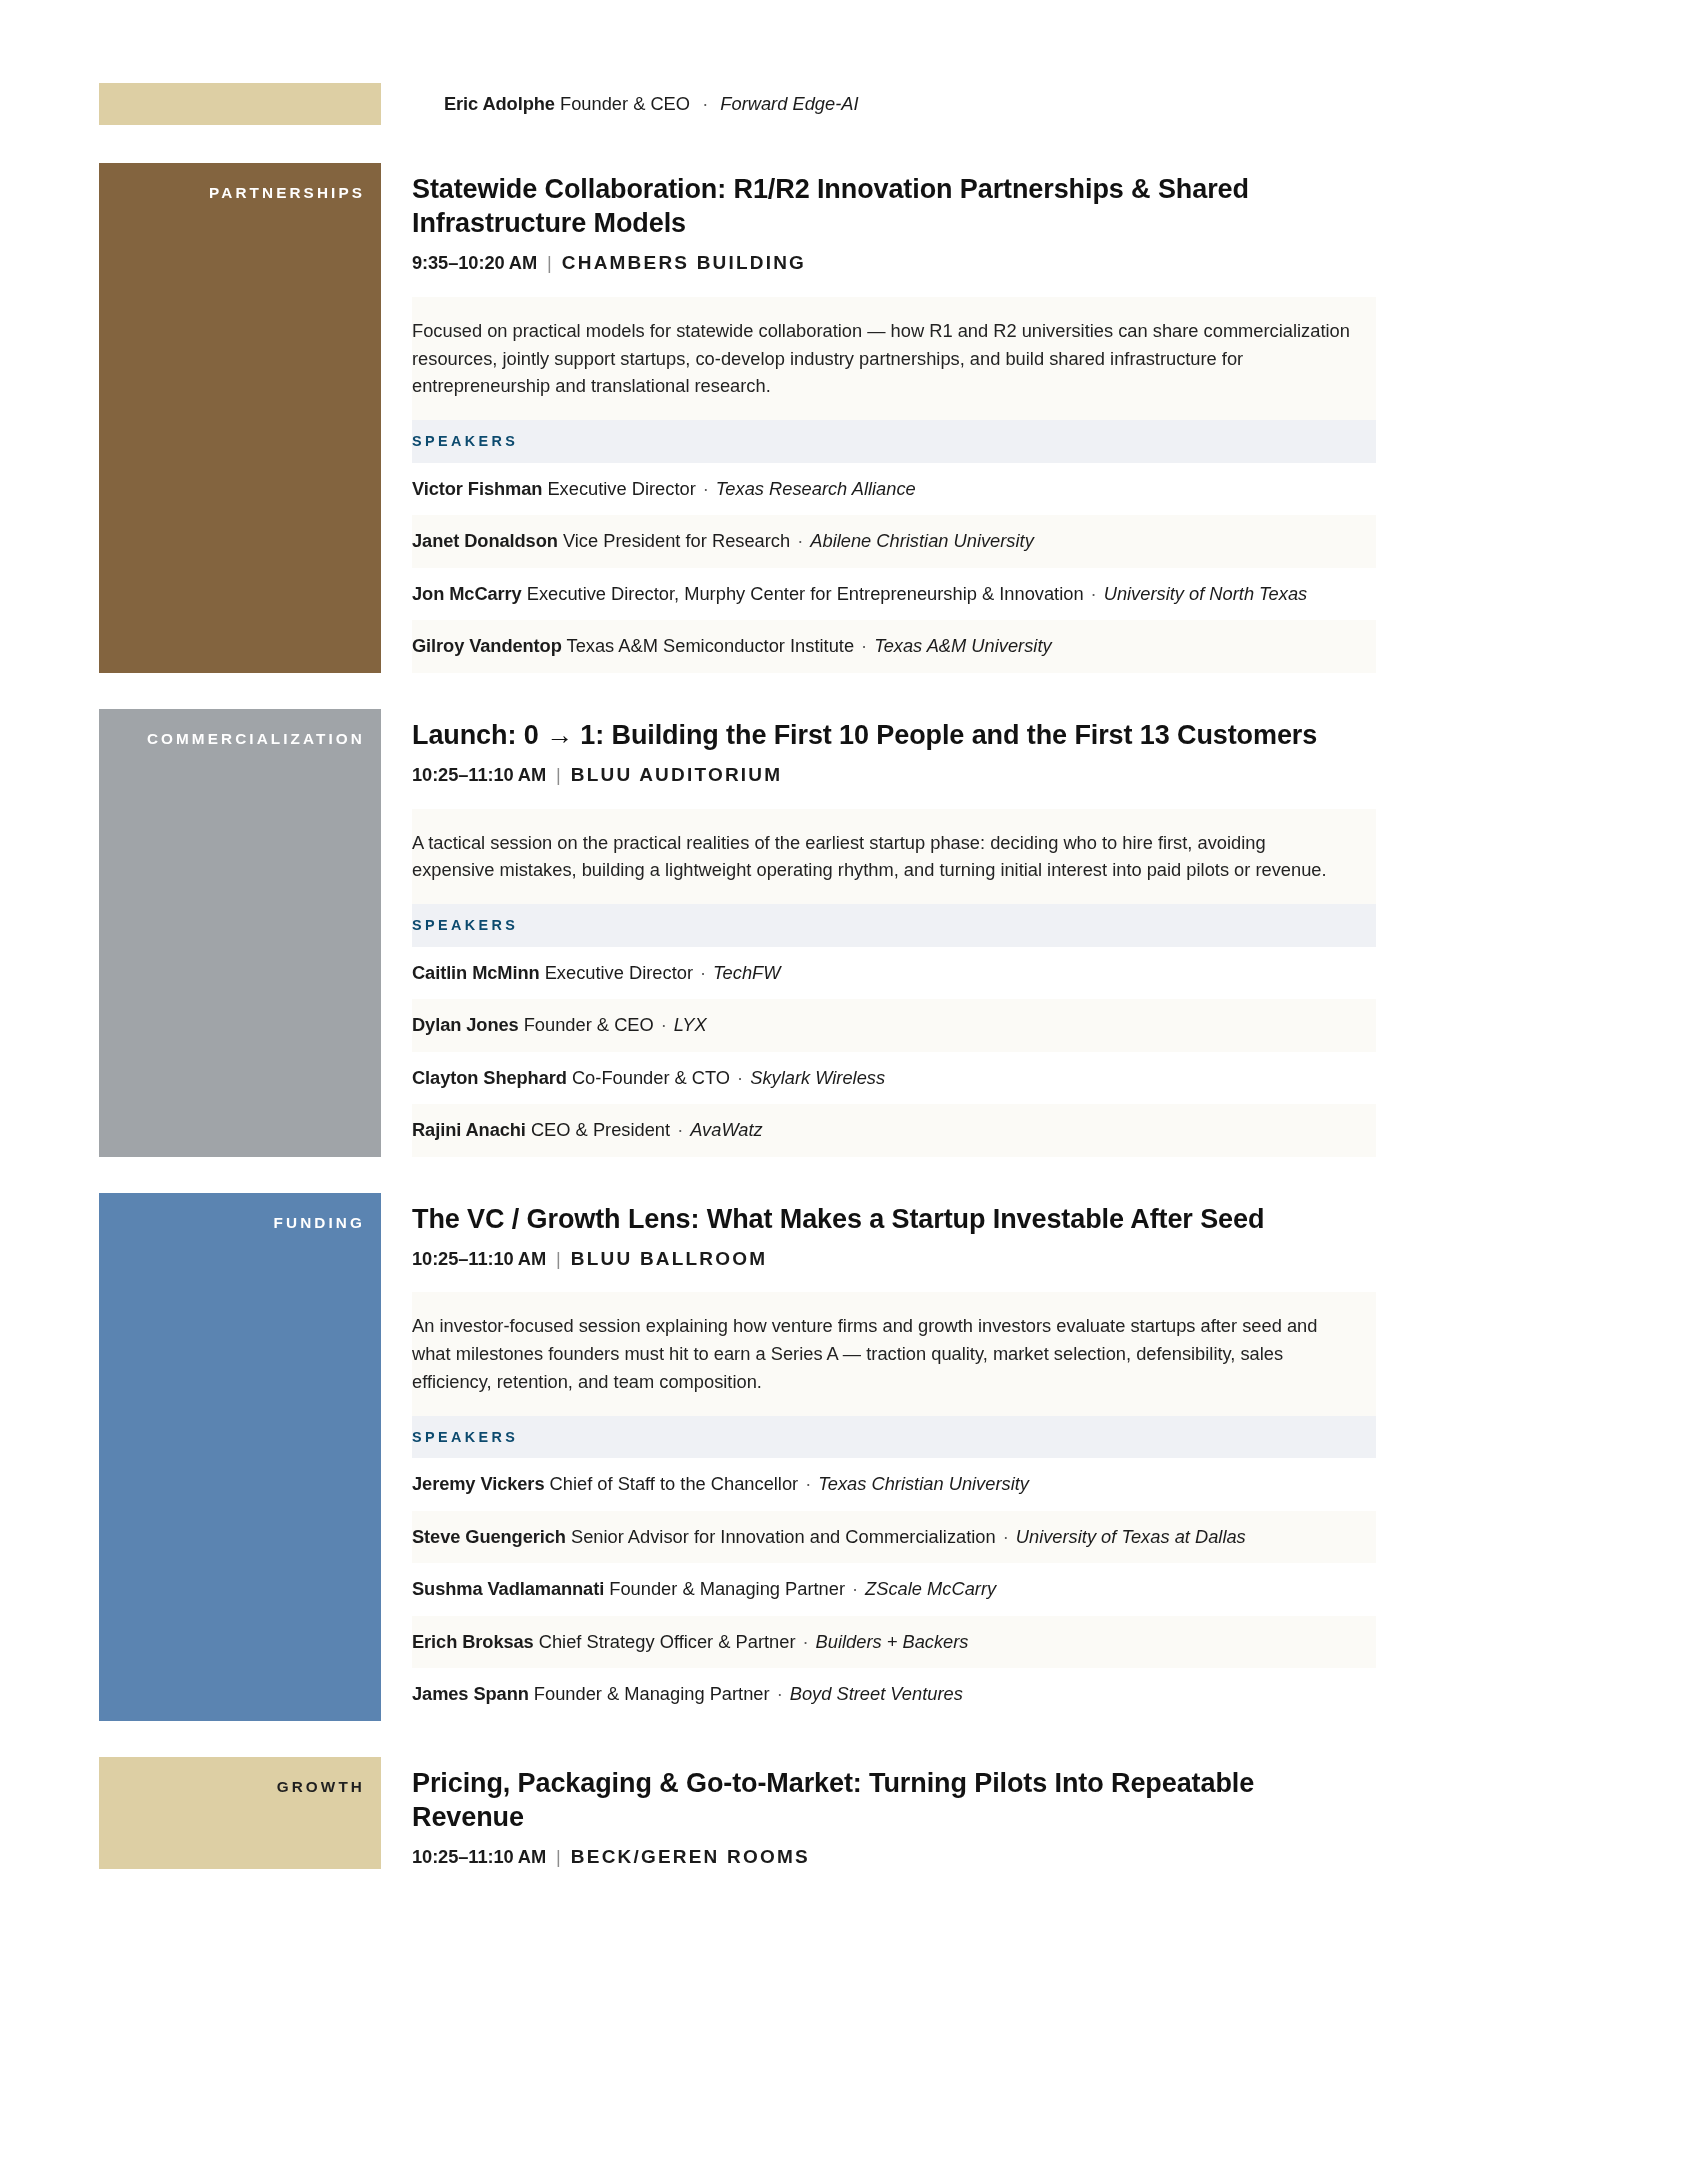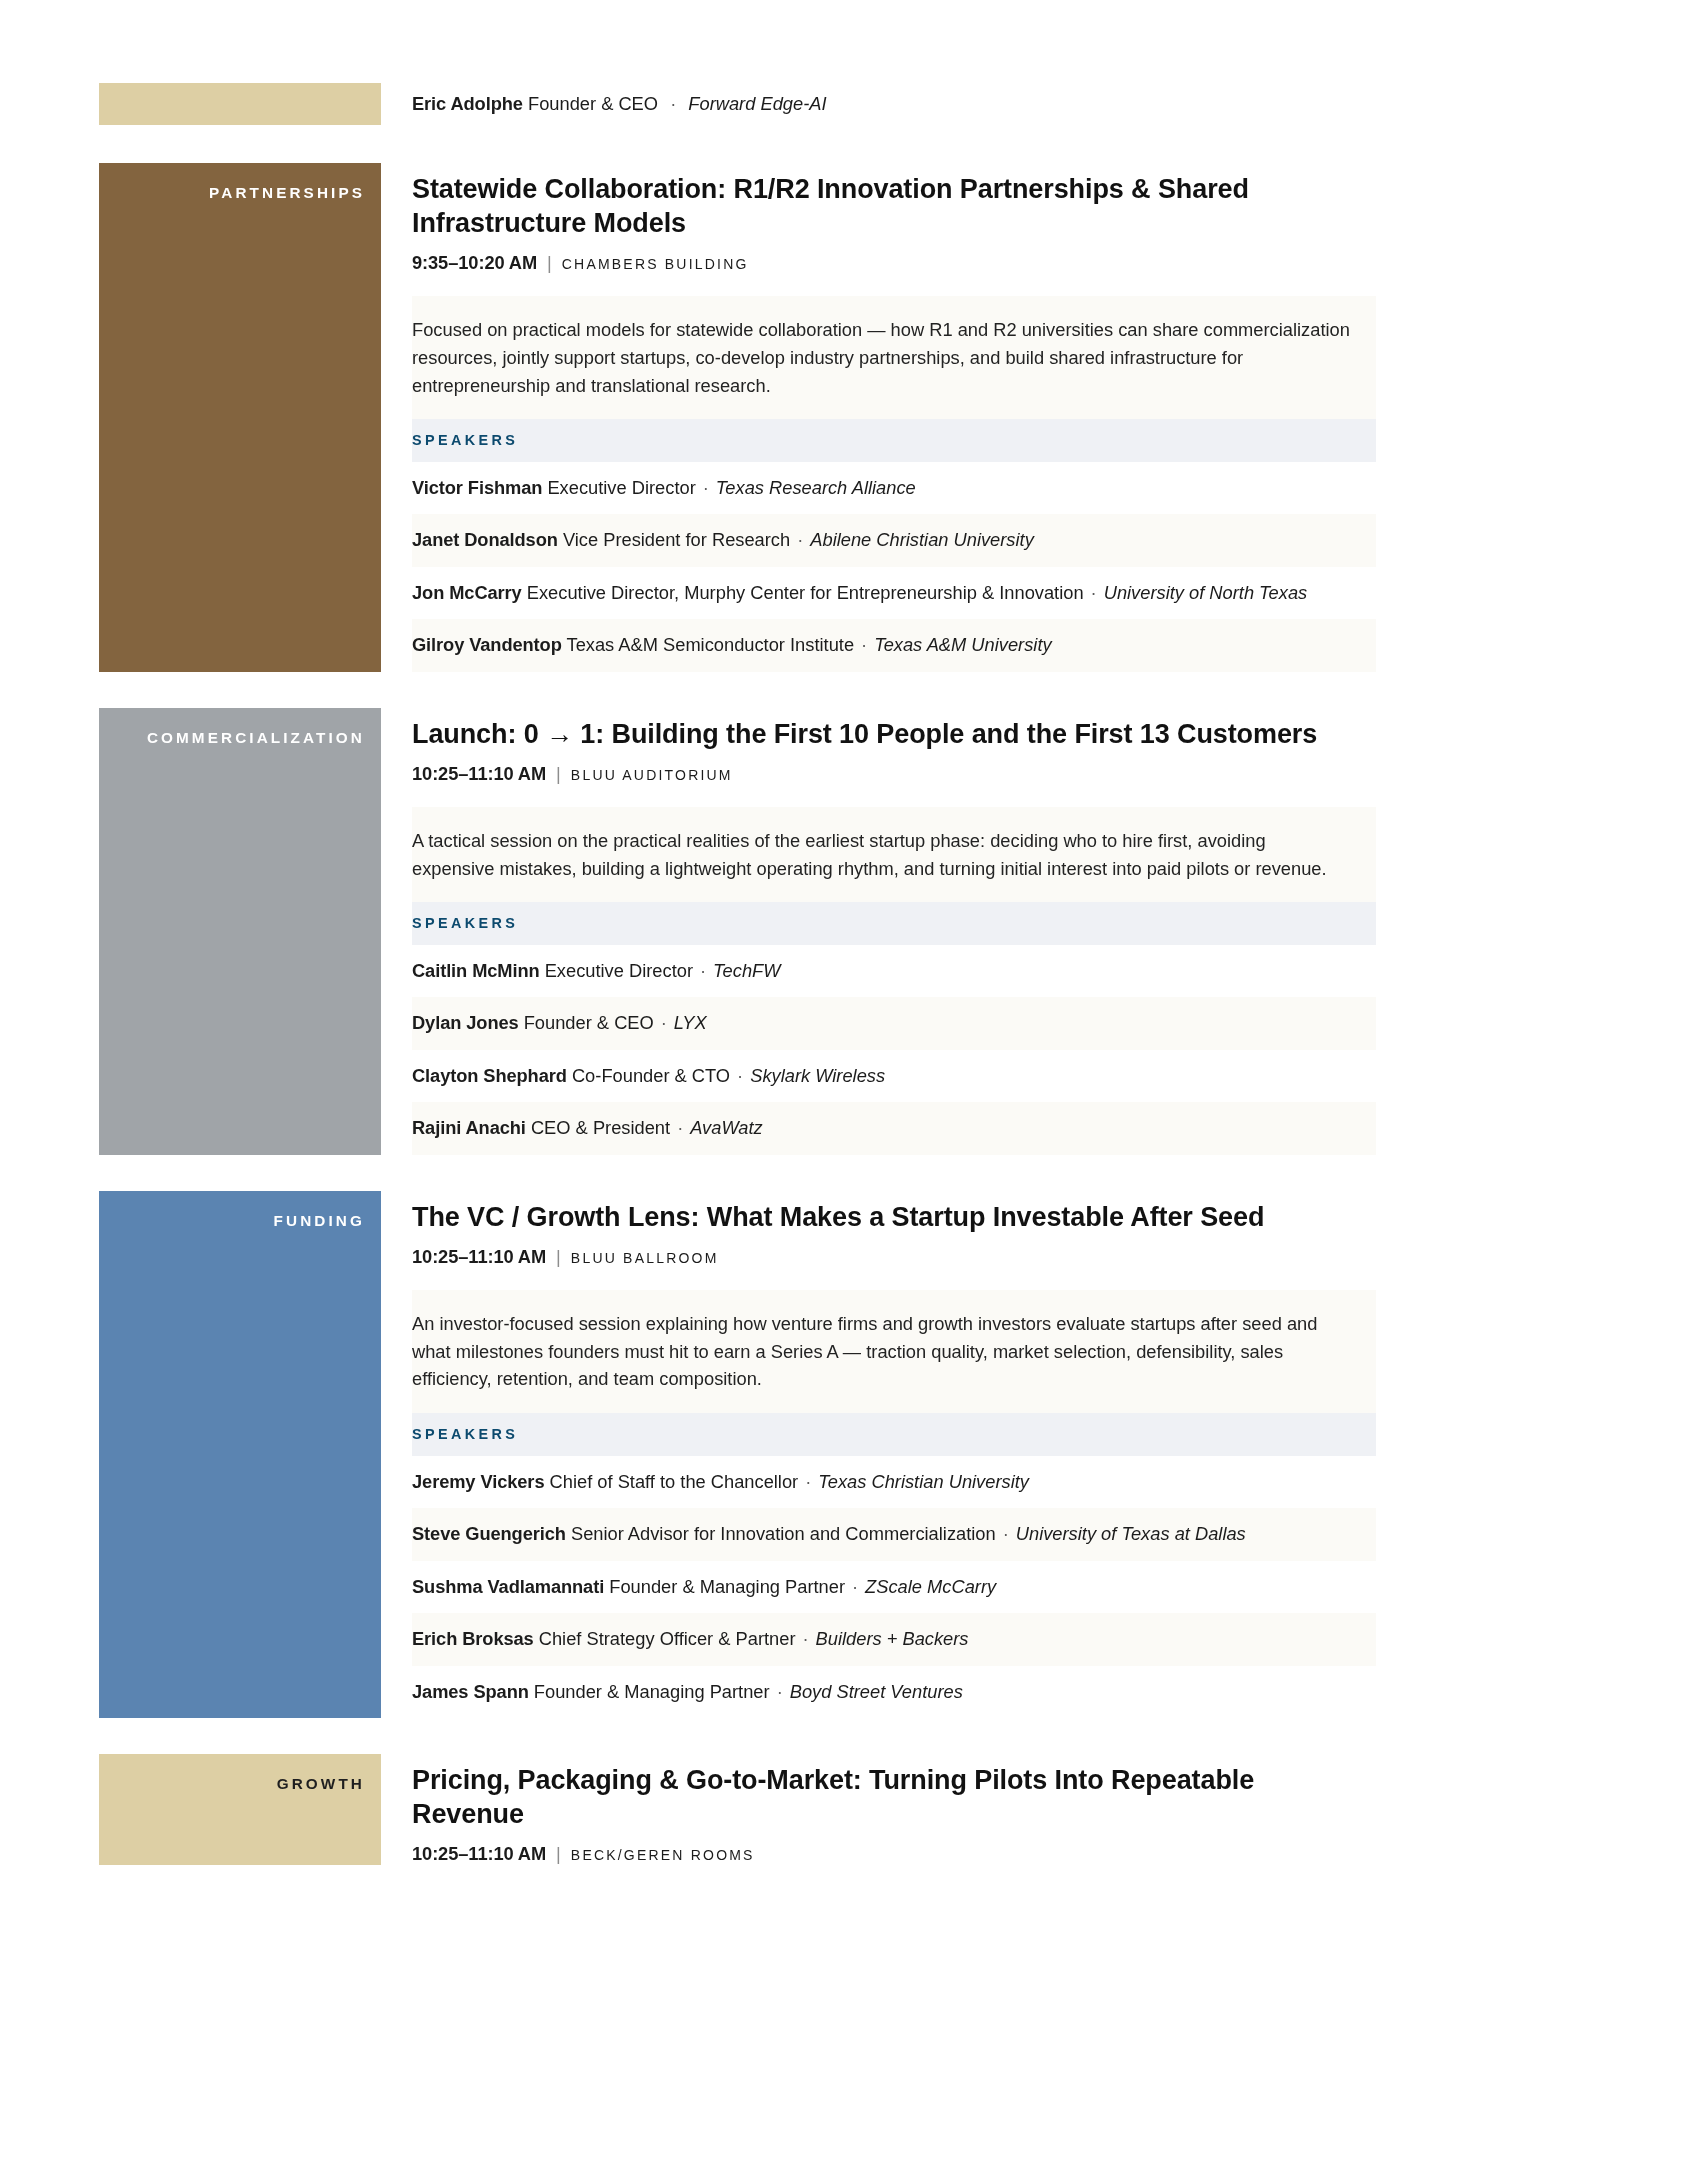--- a/index.html
+++ b/index.html
@@ -95,23 +95,23 @@
     font-weight: 700;
     letter-spacing: -0.1px;
   }
   .meta-sep {
     display: inline-block;
     padding: 0 10px;
     color: #8d8d8d;
     font-weight: 400;
   }
   .meta-room {
-    font-weight: 400;
+    font-weight: 700;
     letter-spacing: 2.2px;
-    font-size: 14px;
+    font-size: 19px;
   }
 
   
   .desc {
     background: #fbfaf6;
     margin-top: 22px;
     padding: 20px 24px 20px 0;
     font-size: 18.3px;
     line-height: 1.52;
     color: #232323;
@@ -152,21 +152,21 @@
   }
 </style>
 </head>
 <body>
 
 <div class="page">
 
   <div class="solo-block">
     <div class="solo-rail" style="background: rgb(221, 207, 164); height: 42px;"></div>
     <div class="solo-body">
-      <div class="speaker-row odd" style="padding:0;background:transparent;">
+      <div class="speaker-row odd" style="padding:0;background:transparent;margin-left:32px;">
         <span class="sp-name">Eric Adolphe</span>
         <span class="sp-role">Founder &amp; CEO</span>
         <span class="sp-dot">·</span>
         <span class="sp-org">Forward Edge-AI</span>
       </div>
     </div>
   </div>
 
   <div id="sessions-root">
       <div class="session">

